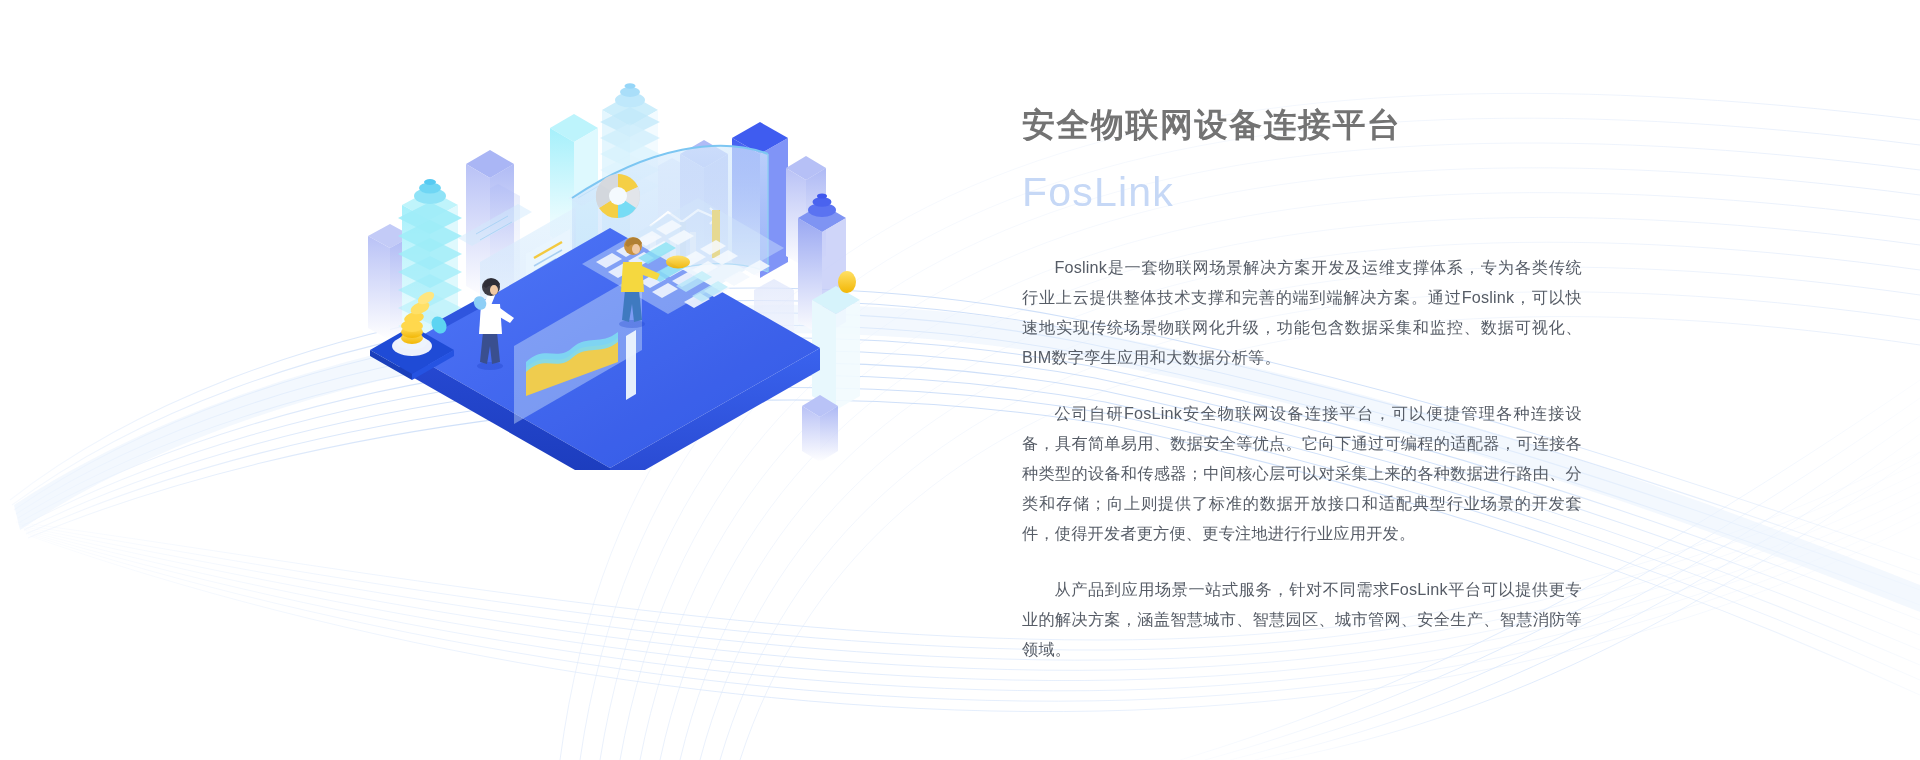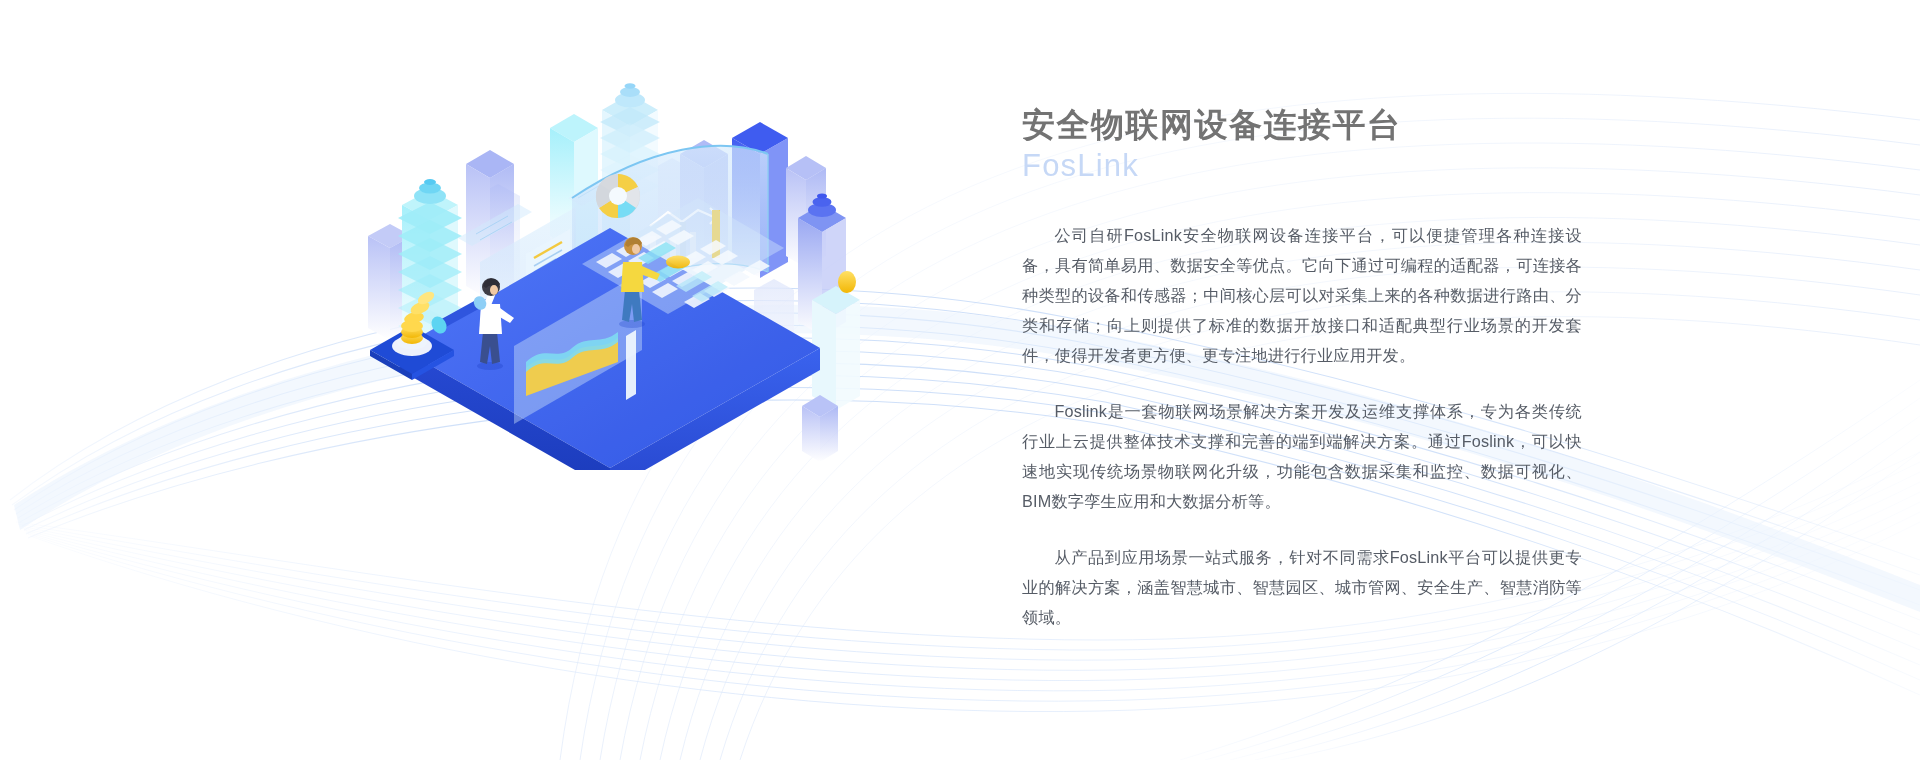--- a/index.html
+++ b/index.html
@@ -38,22 +38,22 @@
   }
   .title {
     font-size: 33px;
     font-weight: 700;
     color: #737373;
     letter-spacing: 1.5px;
     line-height: 1.3;
     white-space: nowrap;
   }
   .subtitle {
-    margin-top: 0;
-    font-size: 31px;
+    margin-top: 20px;
+    font-size: 41px;
     font-weight: 400;
     color: #c6d8f6;
     letter-spacing: 1.2px;
     line-height: 1.25;
   }
   .paras { margin-top: 34px; }
   .para {
     font-size: 16.2px;
     line-height: 30px;
     color: #565c66;
@@ -452,19 +452,19 @@
     <g opacity="0.16">
       <path d="M96 440 L260 440 L424 440 L260 520 Z" fill="#7e9cf8"></path>
     </g>
   </svg>
 
   <div class="content">
     <h1 class="title">安全物联网设备连接平台</h1>
     <div class="subtitle">FosLink</div>
 
     <div class="paras">
+      <p class="para">Foslink是一套物联网场景解决方案开发及运维支撑体系，专为各类传统行业上云提供整体技术支撑和完善的端到端解决方案。通过Foslink，可以快速地实现传统场景物联网化升级，功能包含数据采集和监控、数据可视化、BIM数字孪生应用和大数据分析等。</p>
       <p class="para">公司自研FosLink安全物联网设备连接平台，可以便捷管理各种连接设备，具有简单易用、数据安全等优点。它向下通过可编程的适配器，可连接各种类型的设备和传感器；中间核心层可以对采集上来的各种数据进行路由、分类和存储；向上则提供了标准的数据开放接口和适配典型行业场景的开发套件，使得开发者更方便、更专注地进行行业应用开发。</p>
-      <p class="para">Foslink是一套物联网场景解决方案开发及运维支撑体系，专为各类传统行业上云提供整体技术支撑和完善的端到端解决方案。通过Foslink，可以快速地实现传统场景物联网化升级，功能包含数据采集和监控、数据可视化、BIM数字孪生应用和大数据分析等。</p>
       <p class="para">从产品到应用场景一站式服务，针对不同需求FosLink平台可以提供更专业的解决方案，涵盖智慧城市、智慧园区、城市管网、安全生产、智慧消防等领域。</p>
     </div>
   </div>
 
 </div>
 
 </body></html>

